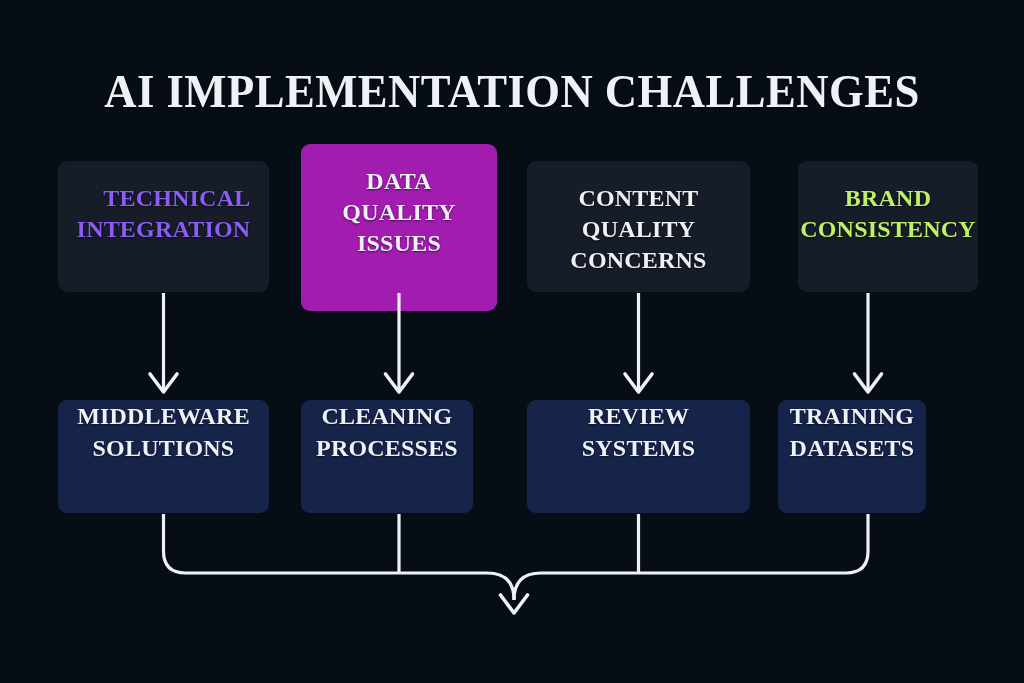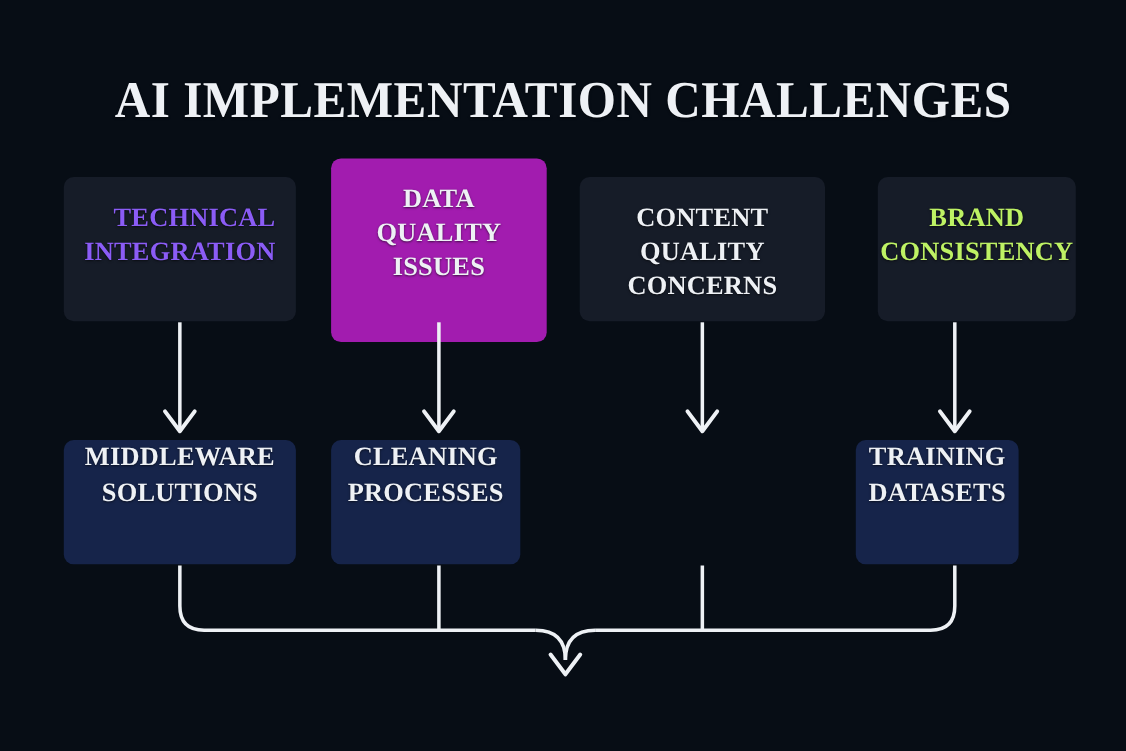--- a/index.html
+++ b/index.html
@@ -125,20 +125,24 @@
   <div class="node solution" style="left: 58px; top: 400px; width: 211px; height: 113px; background: rgb(22, 36, 74); color: rgb(238, 241, 245);">
     <span class="node-label">MIDDLEWARE
 SOLUTIONS</span>
   </div>
 
   <div class="node solution" style="left: 301px; top: 400px; width: 172px; height: 113px; background: rgb(22, 36, 74); color: rgb(238, 241, 245);">
     <span class="node-label">CLEANING
 PROCESSES</span>
   </div>
 
+  <div class="node solution" style="left: 527px; top: 400px; width: 223px; height: 113px; background: rgb(22, 36, 74); color: rgb(238, 241, 245);">
+    <span class="node-label">REVIEW
+SYSTEMS</span>
+  </div>
 
   <div class="node solution" style="left: 778px; top: 400px; width: 148px; height: 113px; background: rgb(22, 36, 74); color: rgb(238, 241, 245);">
     <span class="node-label">TRAINING
 DATASETS</span>
   </div>
 
   <svg class="connector-layer" viewBox="0 0 1024 683">
 
     <g>
       <path class="conn-stroke" d="M163.5,293 L163.5,390" style="stroke: rgb(238, 241, 245);"></path>

